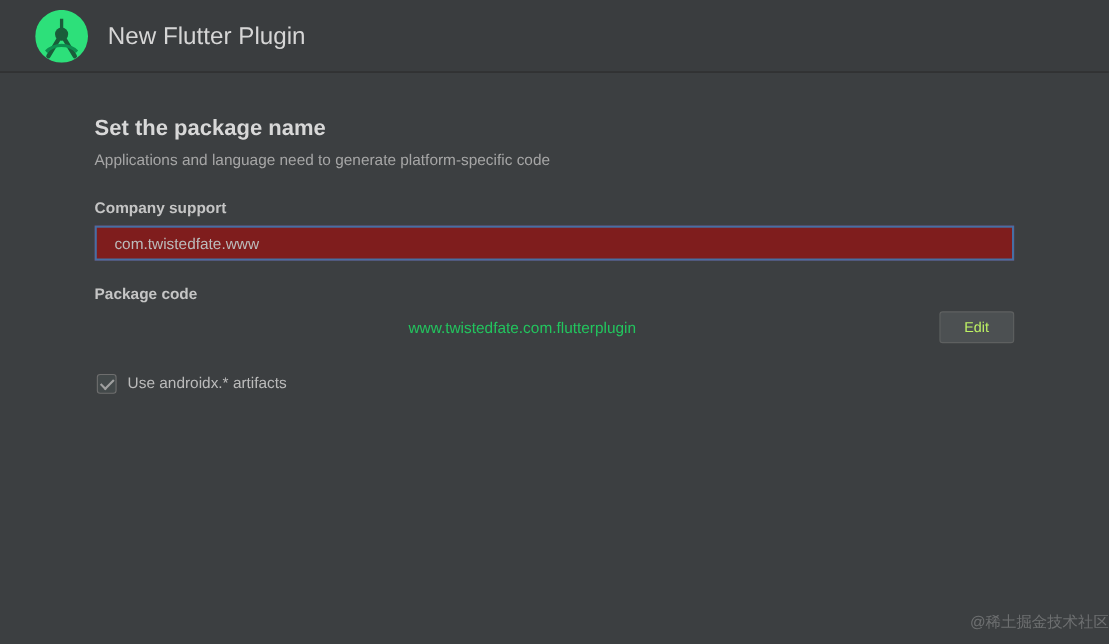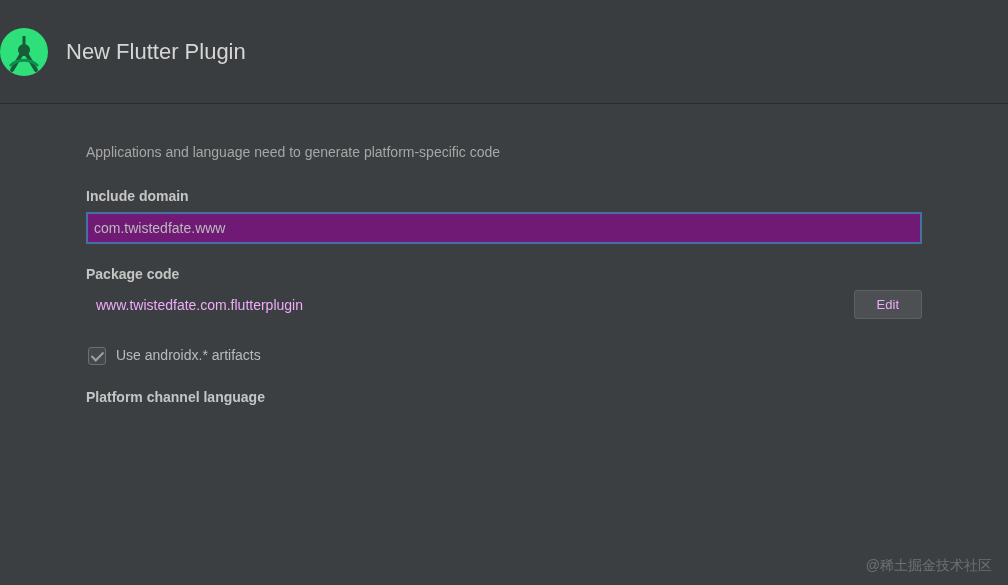--- a/index.html
+++ b/index.html
@@ -10,25 +10,25 @@
     body {
       width: 1008px;
       height: 585px;
       background: #3c3f41;
       font-family: -apple-system, BlinkMacSystemFont, "Segoe UI", sans-serif;
       color: #bbbbbb;
       overflow: hidden;
       position: relative;
     }
     .header {
-      height: 104px;
+      height: 66px;
       background: #3a3d3f;
       display: flex;
       align-items: center;
-      padding-left: 0;
+      padding-left: 32px;
       border-bottom: 1px solid #2b2b2b;
     }
     .logo {
       width: 48px;
       height: 48px;
       margin-right: 18px;
       position: relative;
     }
     .title {
       color: #d6d6d6;
@@ -51,43 +51,44 @@
     }
     .field-label {
       color: #c5c5c5;
       font-size: 14px;
       font-weight: 600;
       margin-bottom: 8px;
     }
     .text-input {
       width: 100%;
       height: 32px;
-      background: #701a75;
+      background: #7f1d1d;
       border: 2px solid #466fa3;
       color: #bbbbbb;
       font-size: 14px;
-      padding: 0 6px;
+      padding: 0 16px;
       outline: none;
       margin-bottom: 22px;
     }
     .package-row {
       display: flex;
       align-items: center;
       margin-bottom: 28px;
     }
     .package-value {
-      color: #f0abfc;
+      color: #22c55e;
       font-size: 14px;
       padding-left: 10px;
       flex: 1;
+      text-align: center;
     }
     .edit-button {
       background: #4c5052;
       border: 1px solid #5e6060;
-      color: #f0abfc;
+      color: #bef264;
       font-size: 13px;
       padding: 6px 22px;
       border-radius: 3px;
       cursor: pointer;
     }
     .group-label {
       color: #c5c5c5;
       font-size: 14px;
       font-weight: 600;
       margin-bottom: 10px;
@@ -134,21 +135,21 @@
     }
     .androidx-section {
       margin-bottom: 24px;
     }
     .platform-section {
       margin-top: 4px;
     }
     .watermark {
       position: absolute;
       bottom: 10px;
-      right: 16px;
+      right: 0;
       color: rgba(200,200,200,0.35);
       font-size: 14px;
     }
   </style>
 </head>
 <body>
 
 <div class="header">
   <div class="logo">
     <svg viewBox="0 0 48 48" width="48" height="48">
@@ -156,36 +157,36 @@
       <path d="M 24 8 L 24 20" stroke="#1a5c3a" stroke-width="3" fill="none"></path>
       <circle cx="24" cy="22" r="6" fill="#1a5c3a"></circle>
       <path d="M 24 22 L 12 42 M 24 22 L 36 42" stroke="#1a5c3a" stroke-width="4" fill="none" stroke-linecap="round"></path>
       <path d="M 10 38 A 20 20 0 0 1 38 38" stroke="#0d8f4f" stroke-width="3" fill="none"></path>
     </svg>
   </div>
   <div class="title">New Flutter Plugin</div>
 </div>
 
 <div class="content">
+  <div class="section-title">Set the package name</div>
   <div class="section-subtitle">Applications and language need to generate platform-specific code</div>
 
-  <div class="field-label">Include domain</div>
+  <div class="field-label">Company support</div>
   <input type="text" class="text-input" value="com.twistedfate.www" style="">
 
   <div class="field-label">Package code</div>
   <div class="package-row">
     <div class="package-value">www.twistedfate.com.flutterplugin</div>
     <button class="edit-button">Edit</button>
   </div>
 
   <div class="androidx-section">
     <div class="checkbox-row">
       <div class="checkbox checked"></div>
       <div class="checkbox-label">Use androidx.* artifacts</div>
     </div>
   </div>
 
   <div class="platform-section">
-    <div class="group-label">Platform channel language</div>
   </div>
 </div>
 
 <div class="watermark">@稀土掘金技术社区</div>
 
 </body></html>

